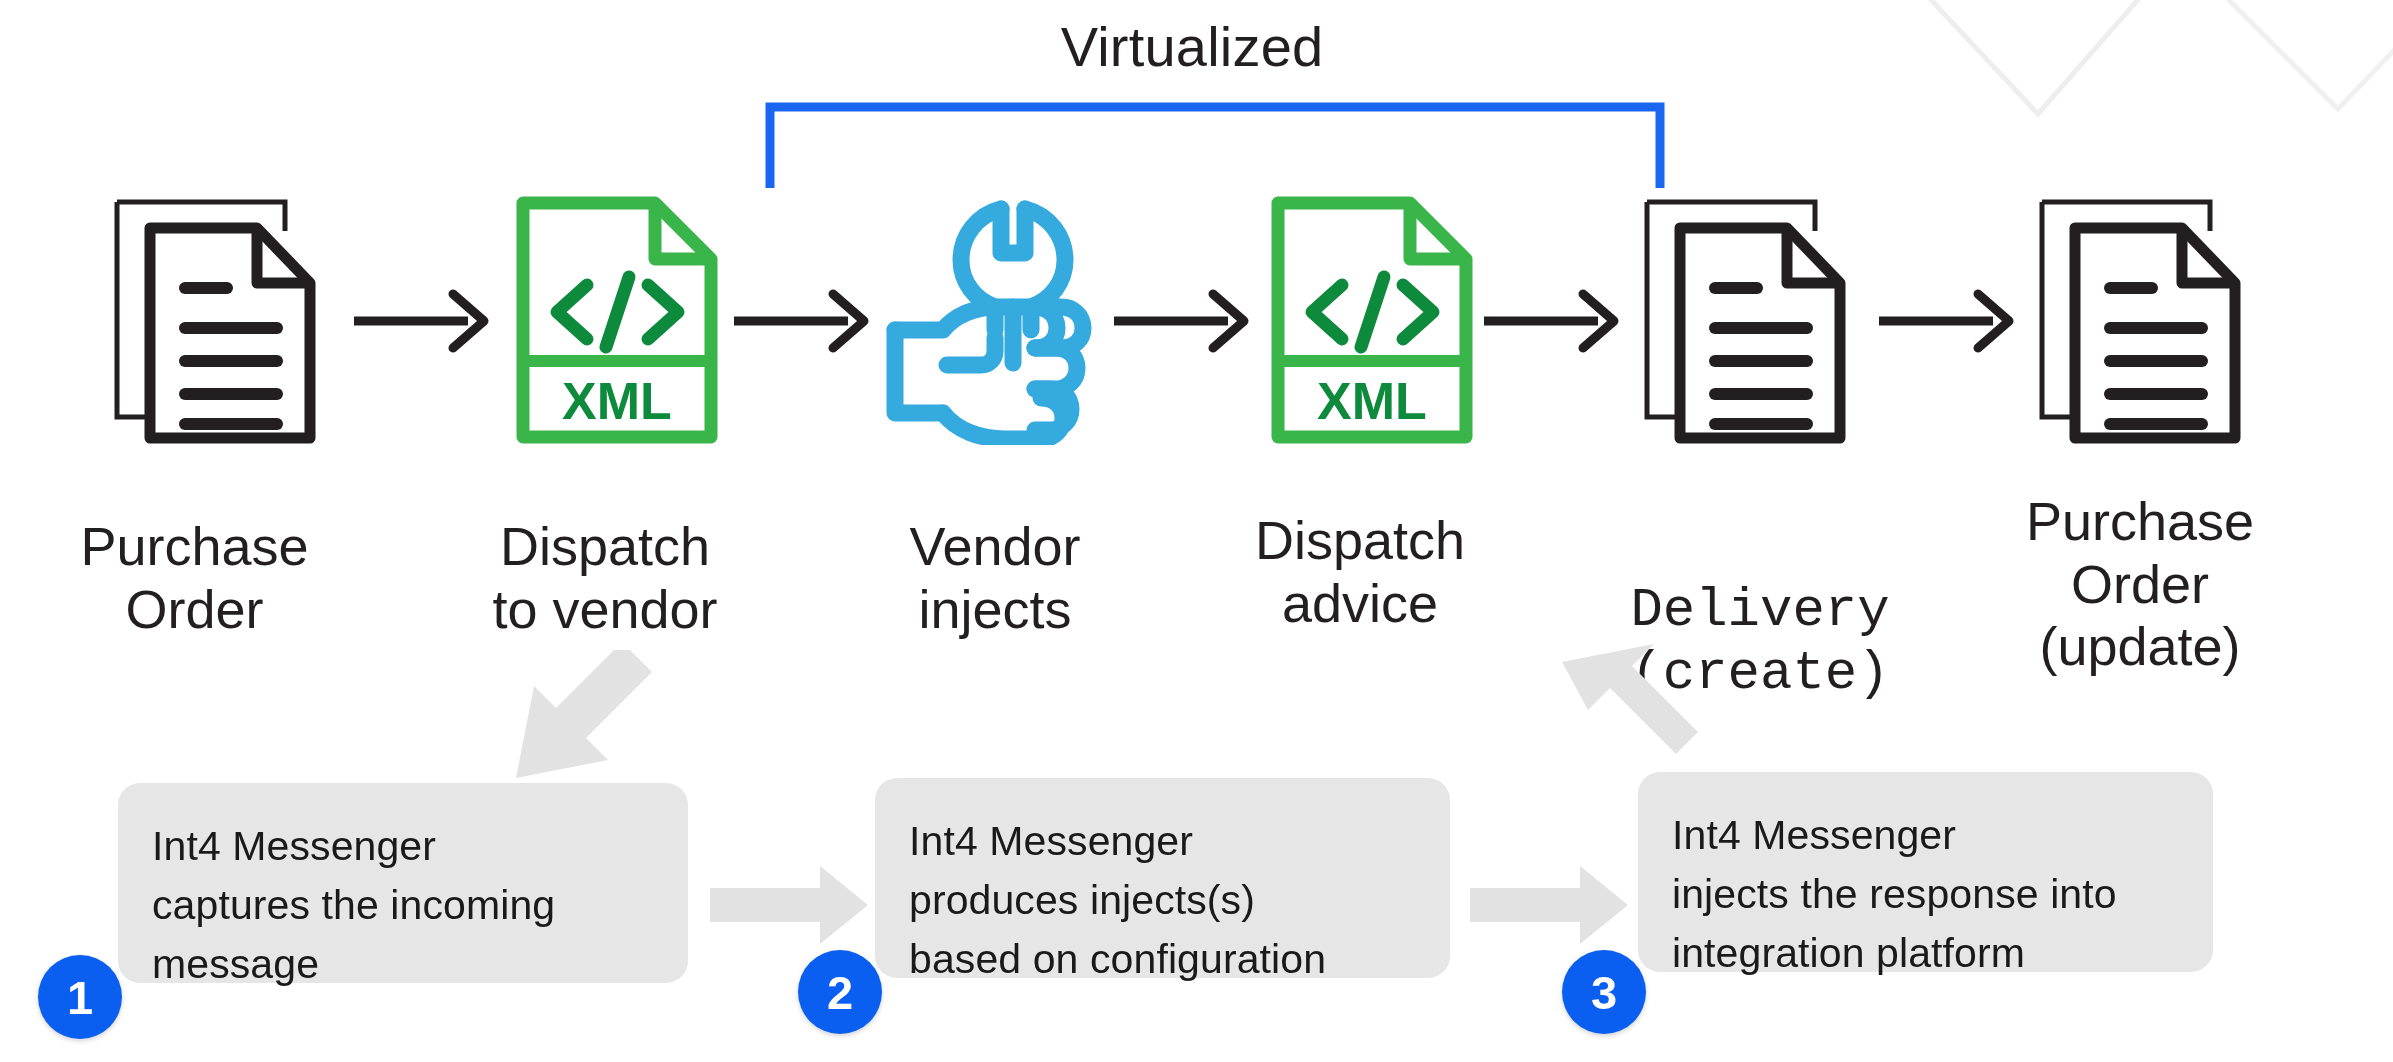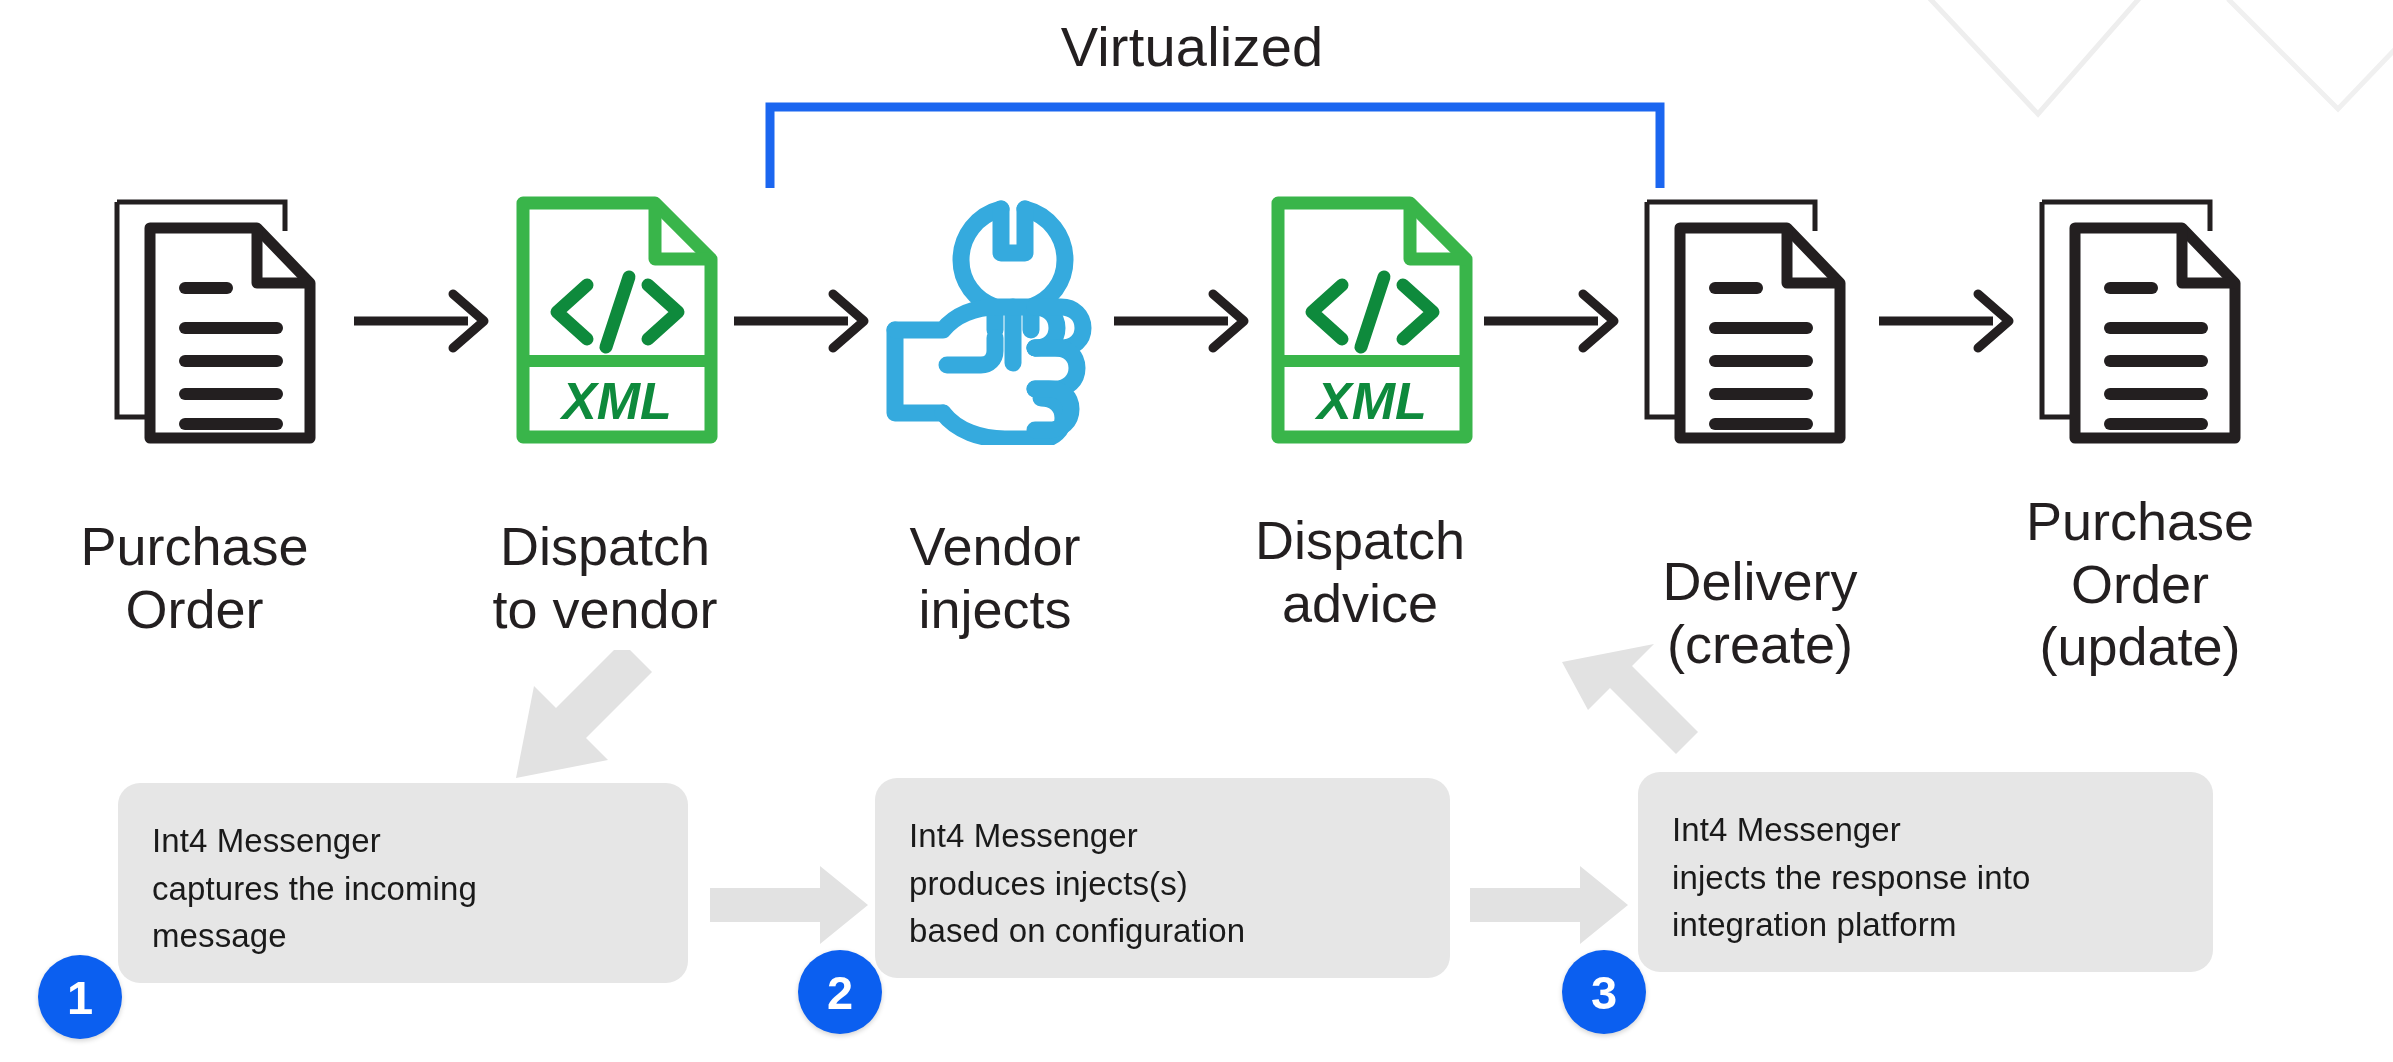--- a/index.html
+++ b/index.html
@@ -17,33 +17,33 @@
 
   
   .virt-label{
     position:absolute;left:1012px;top:18px;width:360px;text-align:center;
     font-size:56px;line-height:1.05;letter-spacing:.2px;color:#231f20;
   }
   .bracket{position:absolute;left:765px;top:100px;width:900px;height:92px;}
 
   
   .icon-row{position:absolute;left:0;top:190px;width:2393px;height:260px;}
-  .icon-slot{position:absolute;top:0;width:240px;height:260px;display:flex;align-items:center;justify-content:center;font-style:italic;}
+  .icon-slot{position:absolute;top:0;width:240px;height:260px;display:flex;align-items:center;justify-content:center;}
   .arrow-slot{position:absolute;top:96px;width:150px;height:70px;}
 
   
   .caption{
     position:absolute;text-align:center;font-size:54px;line-height:1.16;
     color:#231f20;width:330px;
   }
 
   
   .msgbox{
     position:absolute;background:#e6e6e6;border-radius:22px;
-    font-size:33px;line-height:1.44;color:#1a1a1a;
+    font-size:41px;line-height:1.44;color:#1a1a1a;
     box-sizing:border-box;padding:34px 28px 30px 34px;
     letter-spacing:.1px;
   }
   .badge{
     position:absolute;width:84px;height:84px;border-radius:50%;
     background:#0b5ff0;color:#ffffff;font-size:47px;font-weight:bold;
     display:flex;align-items:center;justify-content:center;
     box-shadow:0 2px 5px rgba(0,0,0,.18);
   }
   .gray-arrow{position:absolute;}
@@ -211,21 +211,21 @@
   <div class="caption" style="left:830px;top:515px;width:330px;">
     <div>Vendor</div>
     <div>injects</div>
   </div>
 
   <div class="caption" style="left:1195px;top:509px;width:330px;">
     <div>Dispatch</div>
     <div>advice</div>
   </div>
 
-  <div class="caption" style="left:1595px;top:550px;width:330px;">
+  <div class="caption" style="left:1595px;top:580px;width:330px;font-family:Liberation Mono, monospace;">
     <div>Delivery</div>
     <div>(create)</div>
   </div>
 
   <div class="caption" style="left:1975px;top:490px;width:330px;">
     <div>Purchase</div>
     <div>Order</div>
     <div>(update)</div>
   </div>
 

